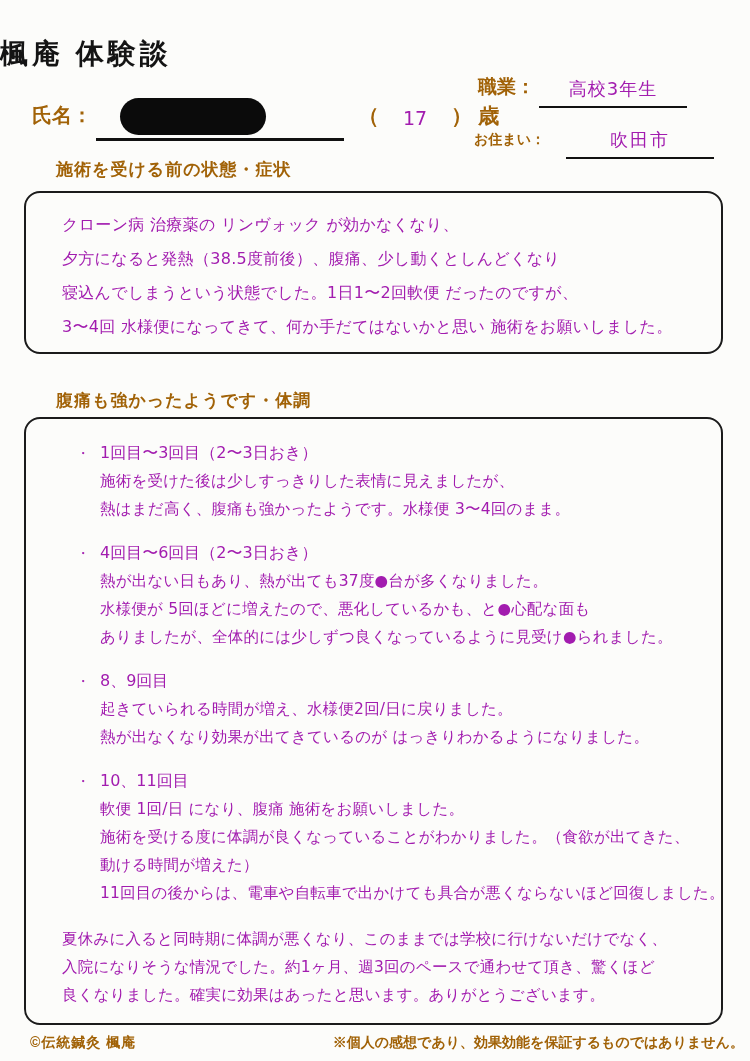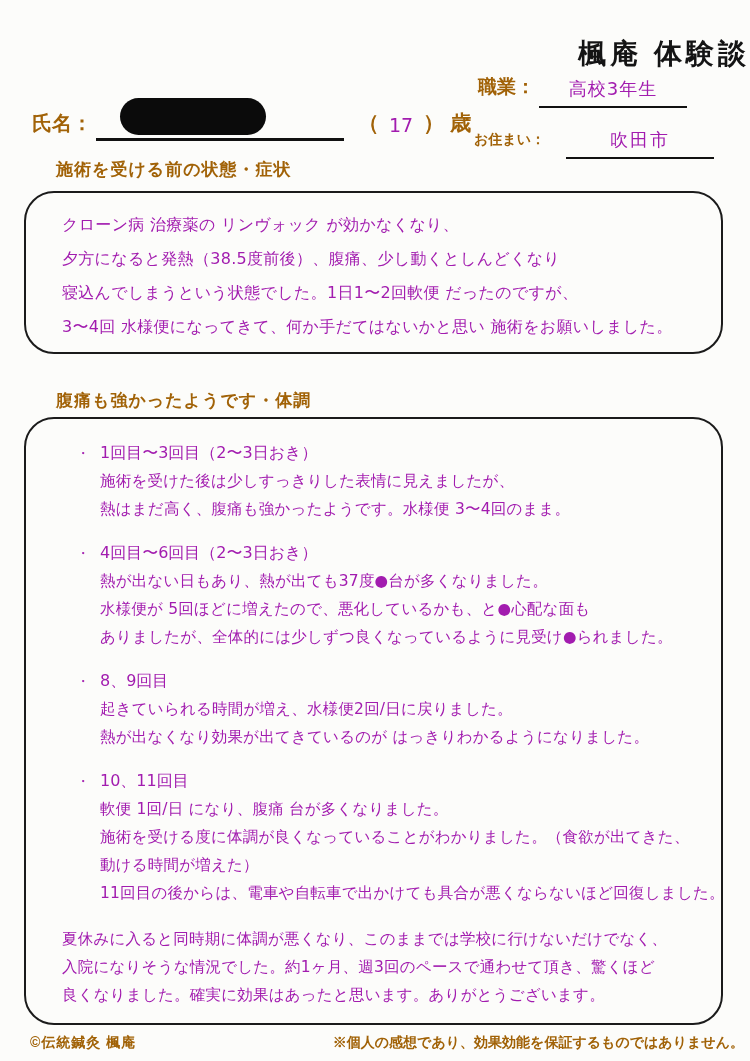--- a/index.html
+++ b/index.html
@@ -9,41 +9,41 @@
     position:relative;
     overflow:hidden;
     font-family:"Liberation Sans",sans-serif;
     color:#141414;
   }
   .print{font-family:"Liberation Sans",sans-serif;font-weight:700;color:#a16207;}
   .hand{font-family:"DejaVu Sans",sans-serif;color:#a21caf;font-weight:400;}
 
   .page-title{
     position:absolute;top:16px;left:0;width:100%;
-    text-align:right;font-size:28px;font-weight:700;letter-spacing:4px;
+    text-align:left;font-size:28px;font-weight:700;letter-spacing:4px;
   }
 
   
   .name-row{
     position:absolute;left:32px;top:94px;
-    display:flex;align-items:flex-end;
+    display:flex;align-items:center;
   }
   .name-label{font-size:20px;font-weight:700;padding-bottom:4px;}
   .name-underline{
     position:relative;display:inline-block;
     width:248px;height:44px;margin-left:4px;
     border-bottom:3px solid #111;
   }
   .redaction{
     position:absolute;left:24px;bottom:3px;
     width:146px;height:37px;background:#0b0b0b;border-radius:19px;
   }
   .age-group{display:flex;align-items:flex-end;margin-left:14px;padding-bottom:4px;}
   .age-paren{font-size:21px;font-weight:700;}
-  .age-value{font-size:19px;margin:0 10px;position:relative;top:-1px;}
+  .age-value{font-size:19px;margin:0 24px;position:relative;top:-1px;}
   .age-suffix{font-size:21px;font-weight:700;margin-left:6px;}
 
   
   .occ-row{position:absolute;left:478px;top:74px;display:flex;align-items:flex-end;}
   .occ-label{font-size:19px;font-weight:700;padding-bottom:8px;}
   .res-row{position:absolute;left:474px;top:128px;display:flex;align-items:flex-end;gap:17px;}
   .res-label{font-size:14px;font-weight:700;padding-bottom:10px;}
   .field-underline{
     display:inline-block;width:148px;margin-left:4px;
     border-bottom:2.5px solid #111;
@@ -54,21 +54,21 @@
 
   .section-heading{
     position:absolute;left:56px;
     font-size:17px;font-weight:700;letter-spacing:1px;
   }
   .heading-before{top:158px;}
   .heading-after{top:389px;}
 
   .round-box{
     position:absolute;left:24px;width:699px;
-    border:2.5px solid #1b1b1b;border-radius:30px;
+    border:2.5px solid #1b1b1b;border-radius:16px;
     box-sizing:border-box;background:transparent;
   }
   .box-before{top:191px;height:163px;padding:15px 26px 0 36px;}
   .box-after{top:417px;height:608px;padding:20px 20px 0 30px;}
 
   .sym-line{font-size:16px;line-height:34px;letter-spacing:0.3px;white-space:nowrap;}
 
   .bullet{margin:0 0 16px 20px;}
   .bullet-head{display:flex;font-size:16px;line-height:28px;}
   .bullet-marker{margin-right:10px;font-size:14px;}
@@ -153,21 +153,21 @@
     </div>
     <div class="bullet-line hand">起きていられる時間が増え、水様便2回/日に戻りました。</div>
     <div class="bullet-line hand">熱が出なくなり効果が出てきているのが はっきりわかるようになりました。</div>
   </div>
 
   <div class="bullet">
     <div class="bullet-head hand">
       <span class="bullet-marker">・</span>
       <span>10、11回目</span>
     </div>
-    <div class="bullet-line hand">軟便 1回/日 になり、腹痛 台が多くなりました。</div>
+    <div class="bullet-line hand">軟便 1回/日 になり、腹痛 施術をお願いしました。</div>
     <div class="bullet-line hand">施術を受ける度に体調が良くなっていることがわかりました。（食欲が出てきた、</div>
     <div class="bullet-line hand">動ける時間が増えた）</div>
     <div class="bullet-line hand">11回目の後からは、電車や自転車で出かけても具合が悪くならないほど回復しました。</div>
   </div>
 
   <div class="closing">
     <div class="closing-line hand">夏休みに入ると同時期に体調が悪くなり、このままでは学校に行けないだけでなく、</div>
     <div class="closing-line hand">入院になりそうな情況でした。約1ヶ月、週3回のペースで通わせて頂き、驚くほど</div>
     <div class="closing-line hand">良くなりました。確実に効果はあったと思います。ありがとうございます。</div>
   </div>

